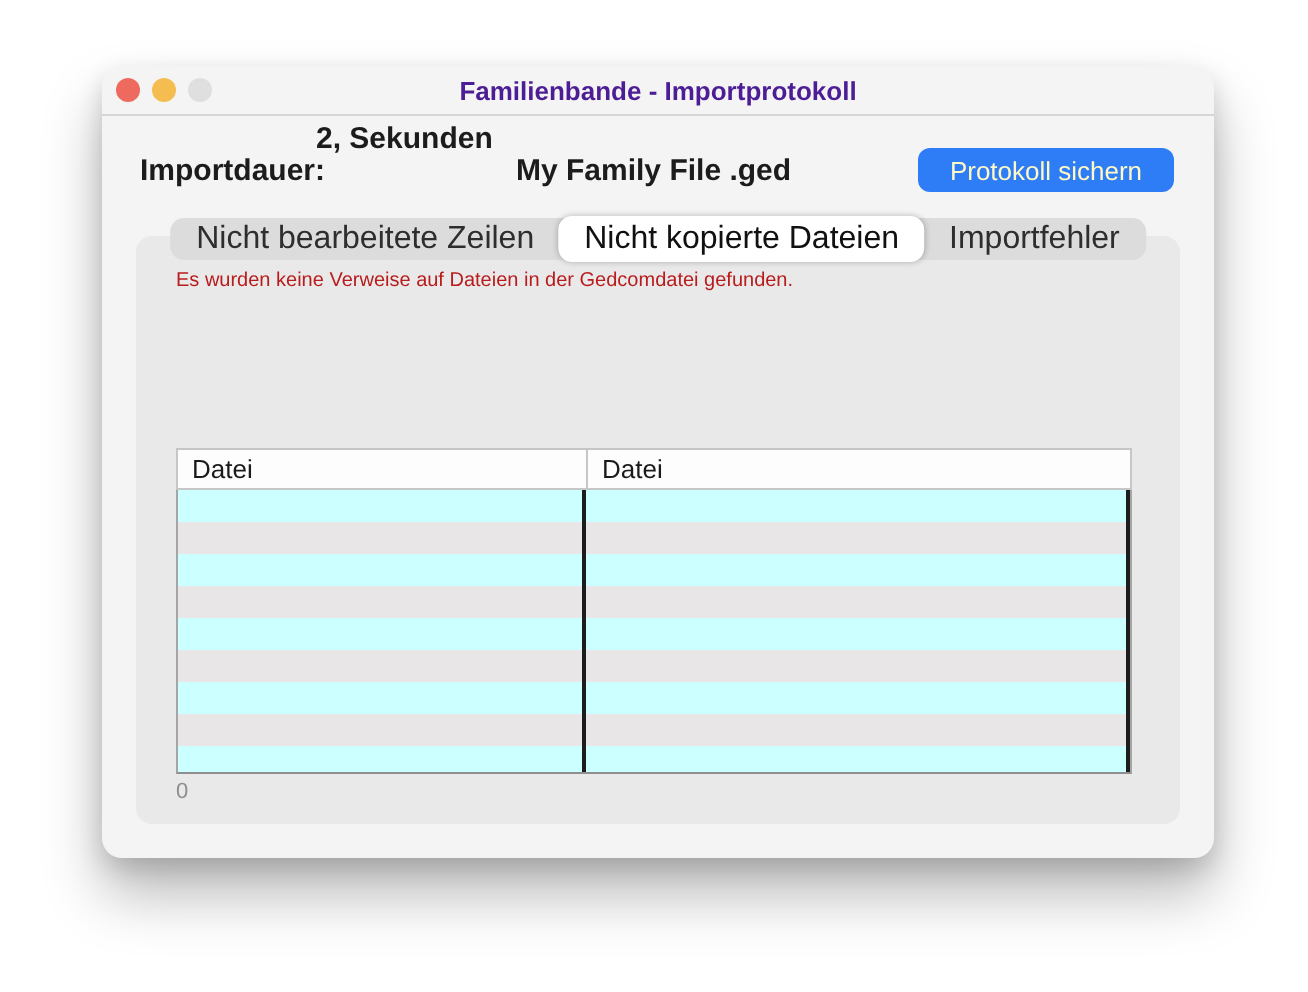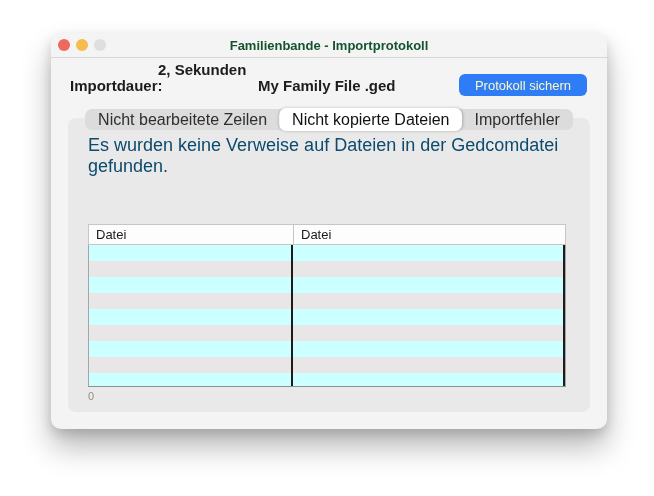--- a/index.html
+++ b/index.html
@@ -25,21 +25,21 @@
     position: relative;
     height: 24px;
     border-bottom: 1px solid #d6d6d6;
     display: flex;
     align-items: center;
     justify-content: center;
   }
   .titlebar-title {
     font-size: 13px;
     font-weight: bold;
-    color: #14532d;
+    color: #4c1d95;
   }
   .tl {
     position: absolute;
     top: 6px;
     width: 12px; height: 12px;
     border-radius: 50%;
   }
   .tl-close   { left: 7px; }
   .tl-min     { left: 25px; }
   .tl-zoom    { left: 43px; }
@@ -105,22 +105,22 @@
   .panel {
     position: absolute;
     left: 17px; top: 85px;
     width: 522px; height: 294px;
     background: #e9e9e9;
     border-radius: 8px;
   }
   .message {
     position: absolute;
     left: 20px; top: 17px;
-    font-size: 18px;
-    color: #0c4a6e;
+    font-size: 10px;
+    color: #b91c1c;
   }
   
   .table {
     position: absolute;
     left: 20px; top: 106px;
     width: 478px;
   }
   .table-header {
     display: flex;
     height: 21px;

